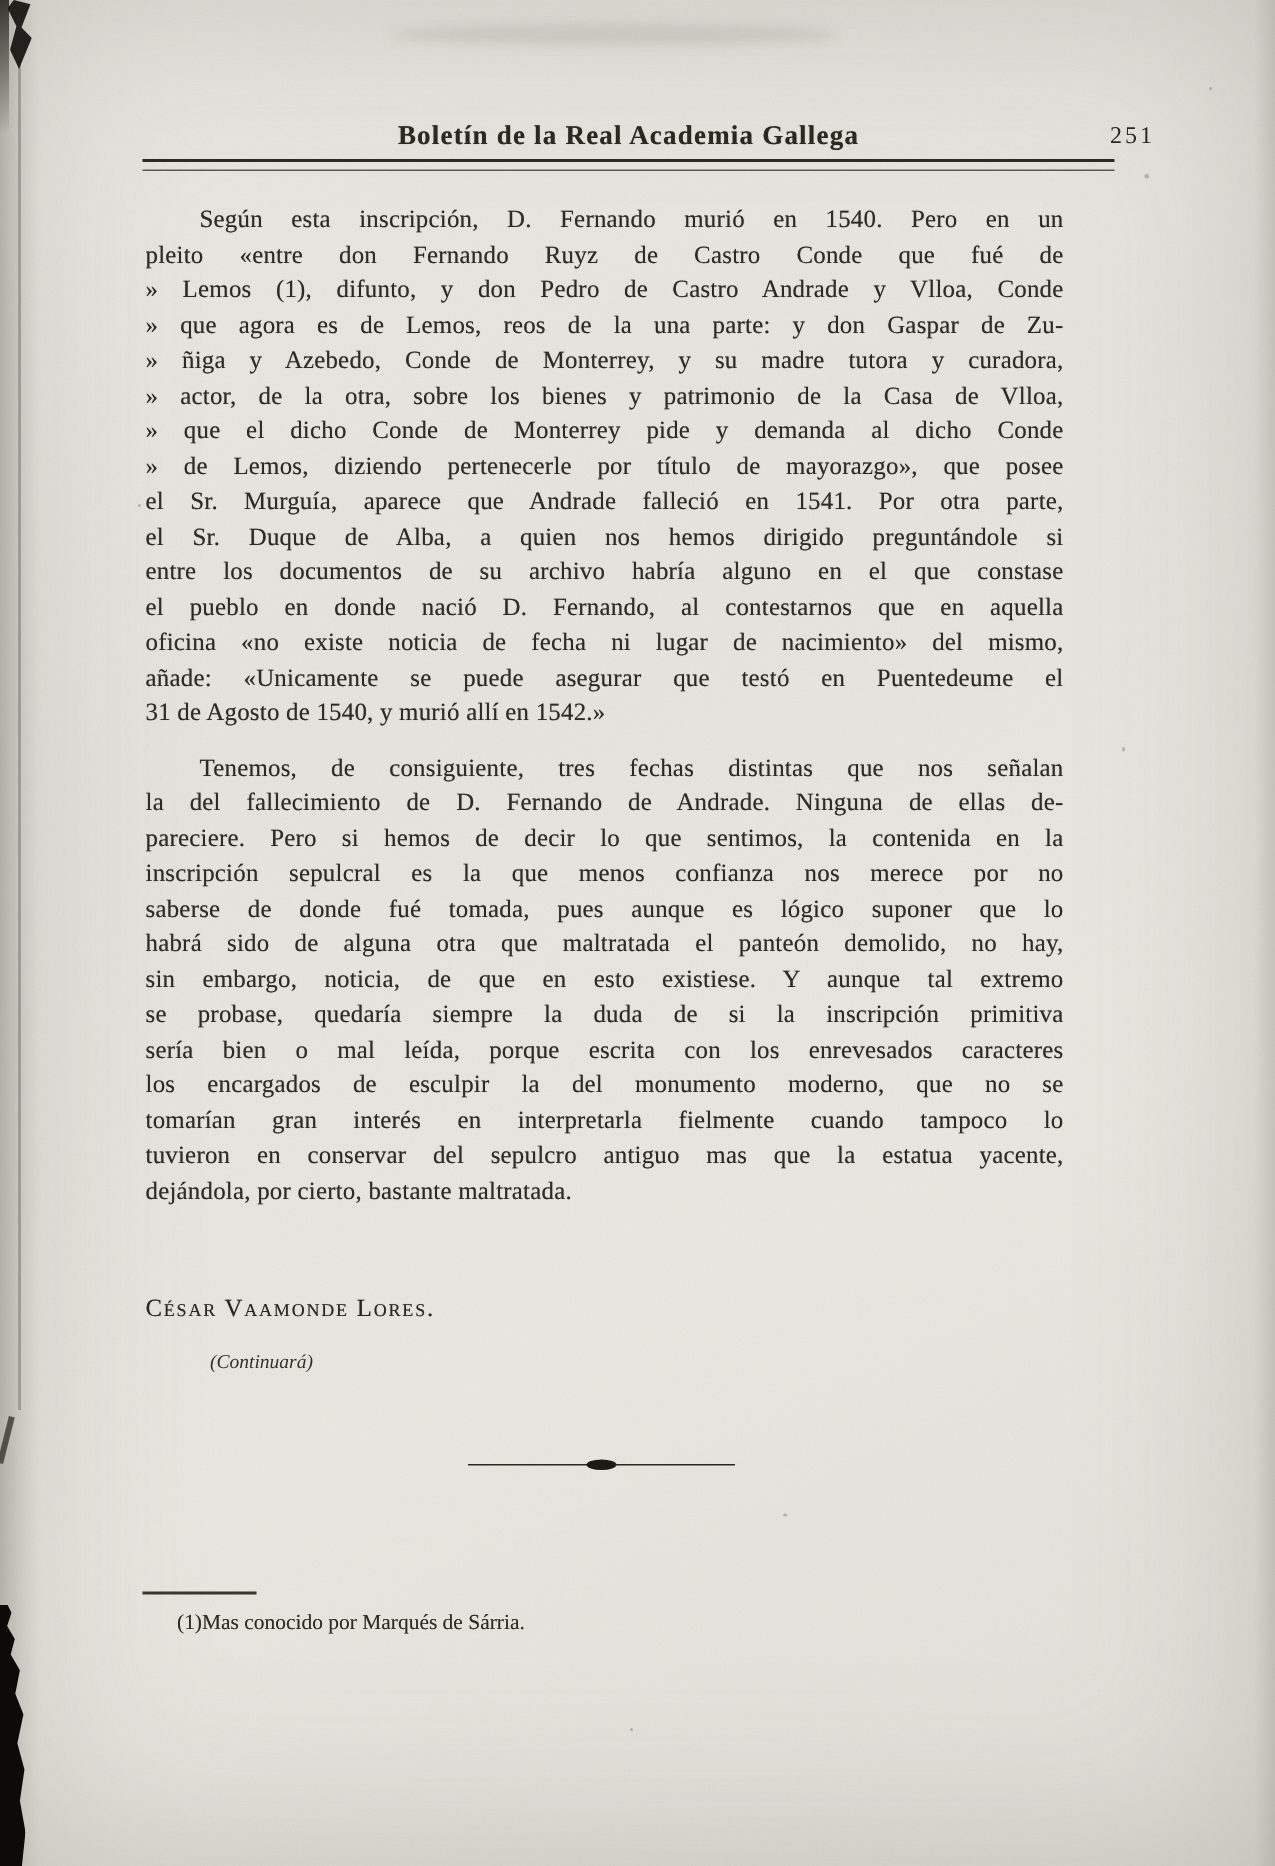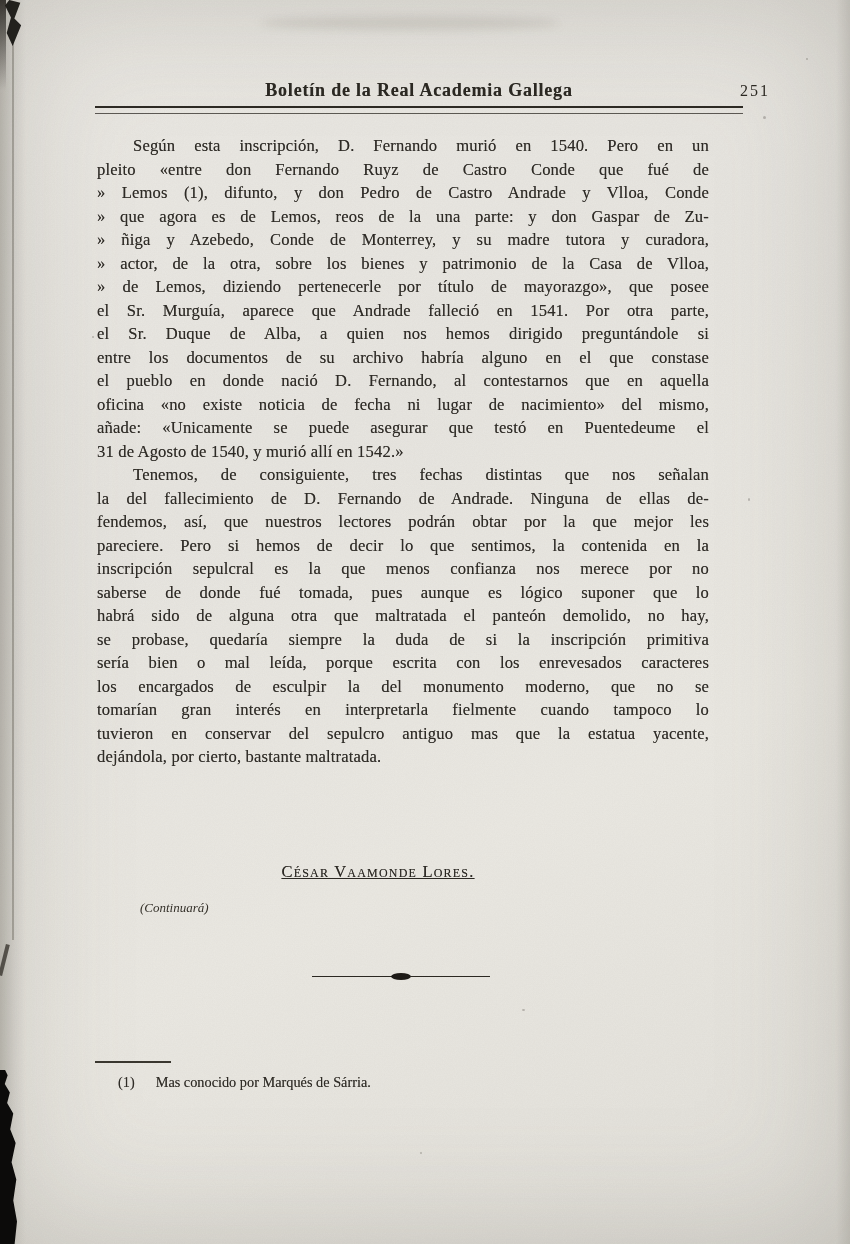--- a/index.html
+++ b/index.html
@@ -18,50 +18,49 @@
     text-shadow:0 0 .5px rgba(40,36,30,.55);
   }
   .header .pagenum{position:absolute;right:0;top:2px;font-size:16px;letter-spacing:2px;color:#2b2822;text-align:center;}
   .header-rule{
     position:absolute;left:95px;top:106px;width:648px;height:5px;
     border-top:2.4px solid #2d2a24;border-bottom:1px solid rgba(45,42,36,.75);
   }
   
   .body-text{position:absolute;left:97px;top:134px;width:612px;font-size:16.6px;line-height:23.5px;}
   .para{margin:0;padding:0;}
-  .para + .para{margin-top:0;}
+  .para + .para{margin-top:13px;}
   .line{
     text-align:justify;text-align-last:justify;
     text-shadow:0 0 .45px rgba(35,32,27,.5);
     letter-spacing:.15px;
   }
   .line.last{text-align-last:left;}
   .para .line:first-child{text-indent:36px;}
   
   .signature{
     position:absolute;left:97px;top:862px;width:612px;box-sizing:border-box;
-    text-align:center;padding-right:50px;font-variant:small-caps;
+    text-align:left;padding-right:50px;font-variant:small-caps;
     font-size:16.5px;letter-spacing:1.2px;color:#2b2823;
     text-shadow:0 0 .45px rgba(35,32,27,.5);
-    text-decoration:underline;
   }
   .continuara{position:absolute;left:140px;top:900px;font-style:italic;font-size:13px;color:#343029;}
   
   .divider{position:absolute;left:312px;top:971px;width:178px;height:10px;}
   .div-line{position:absolute;top:4.5px;height:1.6px;background:#2b2822;width:80px;}
   .div-line.l{left:0;}
   .div-line.r{right:0;}
   .div-dot{
     position:absolute;left:50%;top:2px;transform:translateX(-50%);
     width:20px;height:7px;background:#1d1a16;border-radius:50%;
   }
   
   .footnote-rule{position:absolute;left:95px;top:1061px;width:76px;height:1.6px;background:#3a372f;}
   .footnote{position:absolute;left:118px;top:1074px;font-size:14.3px;color:#2f2c26;text-shadow:0 0 .4px rgba(35,32,27,.45);}
-  .footnote .fn-text{margin-left:21px;}
+  .footnote .fn-text{margin-left:0;}
   
   .edge-shade-left{position:absolute;left:0;top:0;width:26px;height:1244px;
     background:linear-gradient(to right,rgba(100,95,85,.30),rgba(100,95,85,.10) 55%,transparent);pointer-events:none;}
   .edge-shade-right{position:absolute;right:0;top:0;width:14px;height:1244px;
     background:linear-gradient(to left,rgba(105,100,90,.16),transparent);pointer-events:none;}
   .edge-line{position:absolute;left:12px;top:40px;width:1.6px;height:900px;background:rgba(80,76,66,.35);}
   .corner-mark{position:absolute;left:5px;top:0px;width:17px;height:46px;background:#14120f;opacity:.92;
     clip-path:polygon(25% 0,90% 6%,55% 40%,95% 55%,45% 100%,10% 72%,35% 38%,0 12%);}
   .edge-strip-top{position:absolute;left:0;top:0;width:6px;height:90px;
     background:linear-gradient(to bottom,rgba(25,22,18,.8),rgba(25,22,18,0));}
@@ -87,37 +86,38 @@
   <div class="header-rule"></div>
 
   <div class="body-text">
     <div class="para">
         <div class="line">Según esta inscripción, D. Fernando murió en 1540. Pero en un</div>
         <div class="line">pleito «entre don Fernando Ruyz de Castro Conde que fué de</div>
         <div class="line">» Lemos (1), difunto, y don Pedro de Castro Andrade y Vlloa, Conde</div>
         <div class="line">» que agora es de Lemos, reos de la una parte: y don Gaspar de Zu-</div>
         <div class="line">» ñiga y Azebedo, Conde de Monterrey, y su madre tutora y curadora,</div>
         <div class="line">» actor, de la otra, sobre los bienes y patrimonio de la Casa de Vlloa,</div>
+        <div class="line">» que el dicho Conde de Monterrey pide y demanda al dicho Conde</div>
         <div class="line">» de Lemos, diziendo pertenecerle por título de mayorazgo», que posee</div>
         <div class="line">el Sr. Murguía, aparece que Andrade falleció en 1541. Por otra parte,</div>
         <div class="line">el Sr. Duque de Alba, a quien nos hemos dirigido preguntándole si</div>
         <div class="line">entre los documentos de su archivo habría alguno en el que constase</div>
         <div class="line">el pueblo en donde nació D. Fernando, al contestarnos que en aquella</div>
         <div class="line">oficina «no existe noticia de fecha ni lugar de nacimiento» del mismo,</div>
         <div class="line">añade: «Unicamente se puede asegurar que testó en Puentedeume el</div>
         <div class="line last">31 de Agosto de 1540, y murió allí en 1542.»</div>
       </div>
     <div class="para">
         <div class="line">Tenemos, de consiguiente, tres fechas distintas que nos señalan</div>
         <div class="line">la del fallecimiento de D. Fernando de Andrade. Ninguna de ellas de-</div>
-        <div class="line">fendemos, así, que nuestros lectores podrán obtar por la que mejor les</div>
         <div class="line">pareciere. Pero si hemos de decir lo que sentimos, la contenida en la</div>
         <div class="line">inscripción sepulcral es la que menos confianza nos merece por no</div>
         <div class="line">saberse de donde fué tomada, pues aunque es lógico suponer que lo</div>
         <div class="line">habrá sido de alguna otra que maltratada el panteón demolido, no hay,</div>
+        <div class="line">sin embargo, noticia, de que en esto existiese. Y aunque tal extremo</div>
         <div class="line">se probase, quedaría siempre la duda de si la inscripción primitiva</div>
         <div class="line">sería bien o mal leída, porque escrita con los enrevesados caracteres</div>
         <div class="line">los encargados de esculpir la del monumento moderno, que no se</div>
         <div class="line">tomarían gran interés en interpretarla fielmente cuando tampoco lo</div>
         <div class="line">tuvieron en conservar del sepulcro antiguo mas que la estatua yacente,</div>
         <div class="line last">dejándola, por cierto, bastante maltratada.</div>
       </div>
   </div>
 
   <div class="signature">César Vaamonde Lores.</div>

